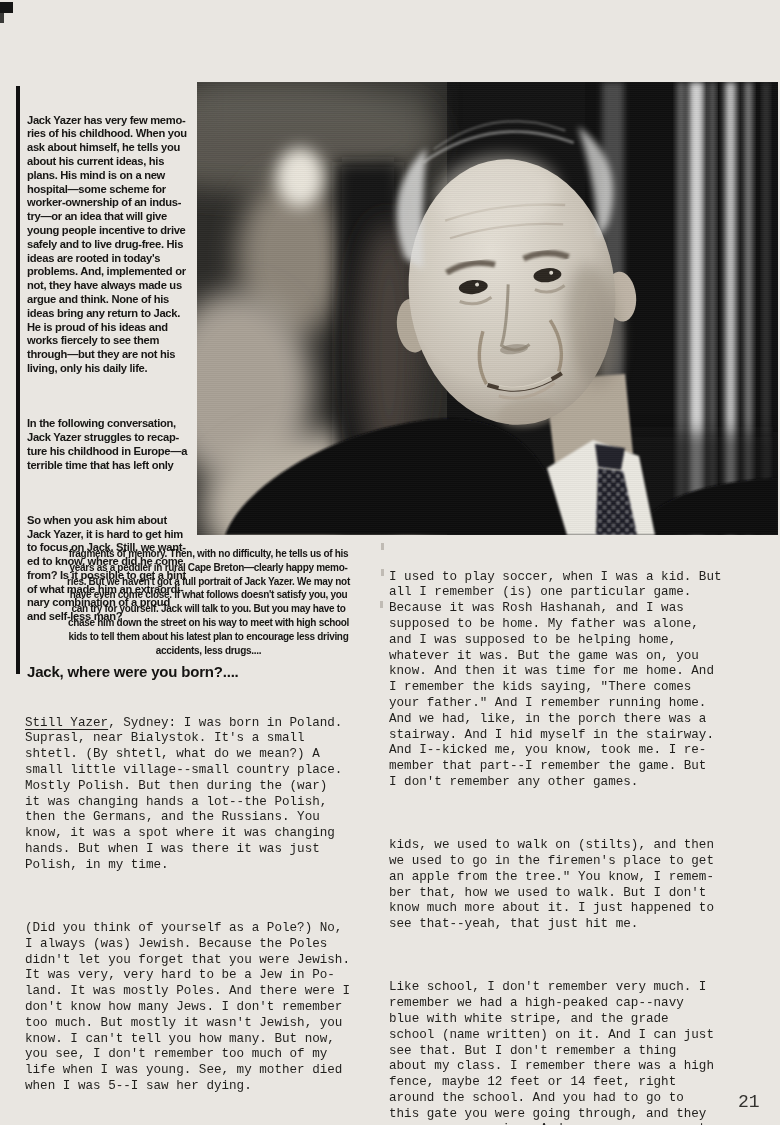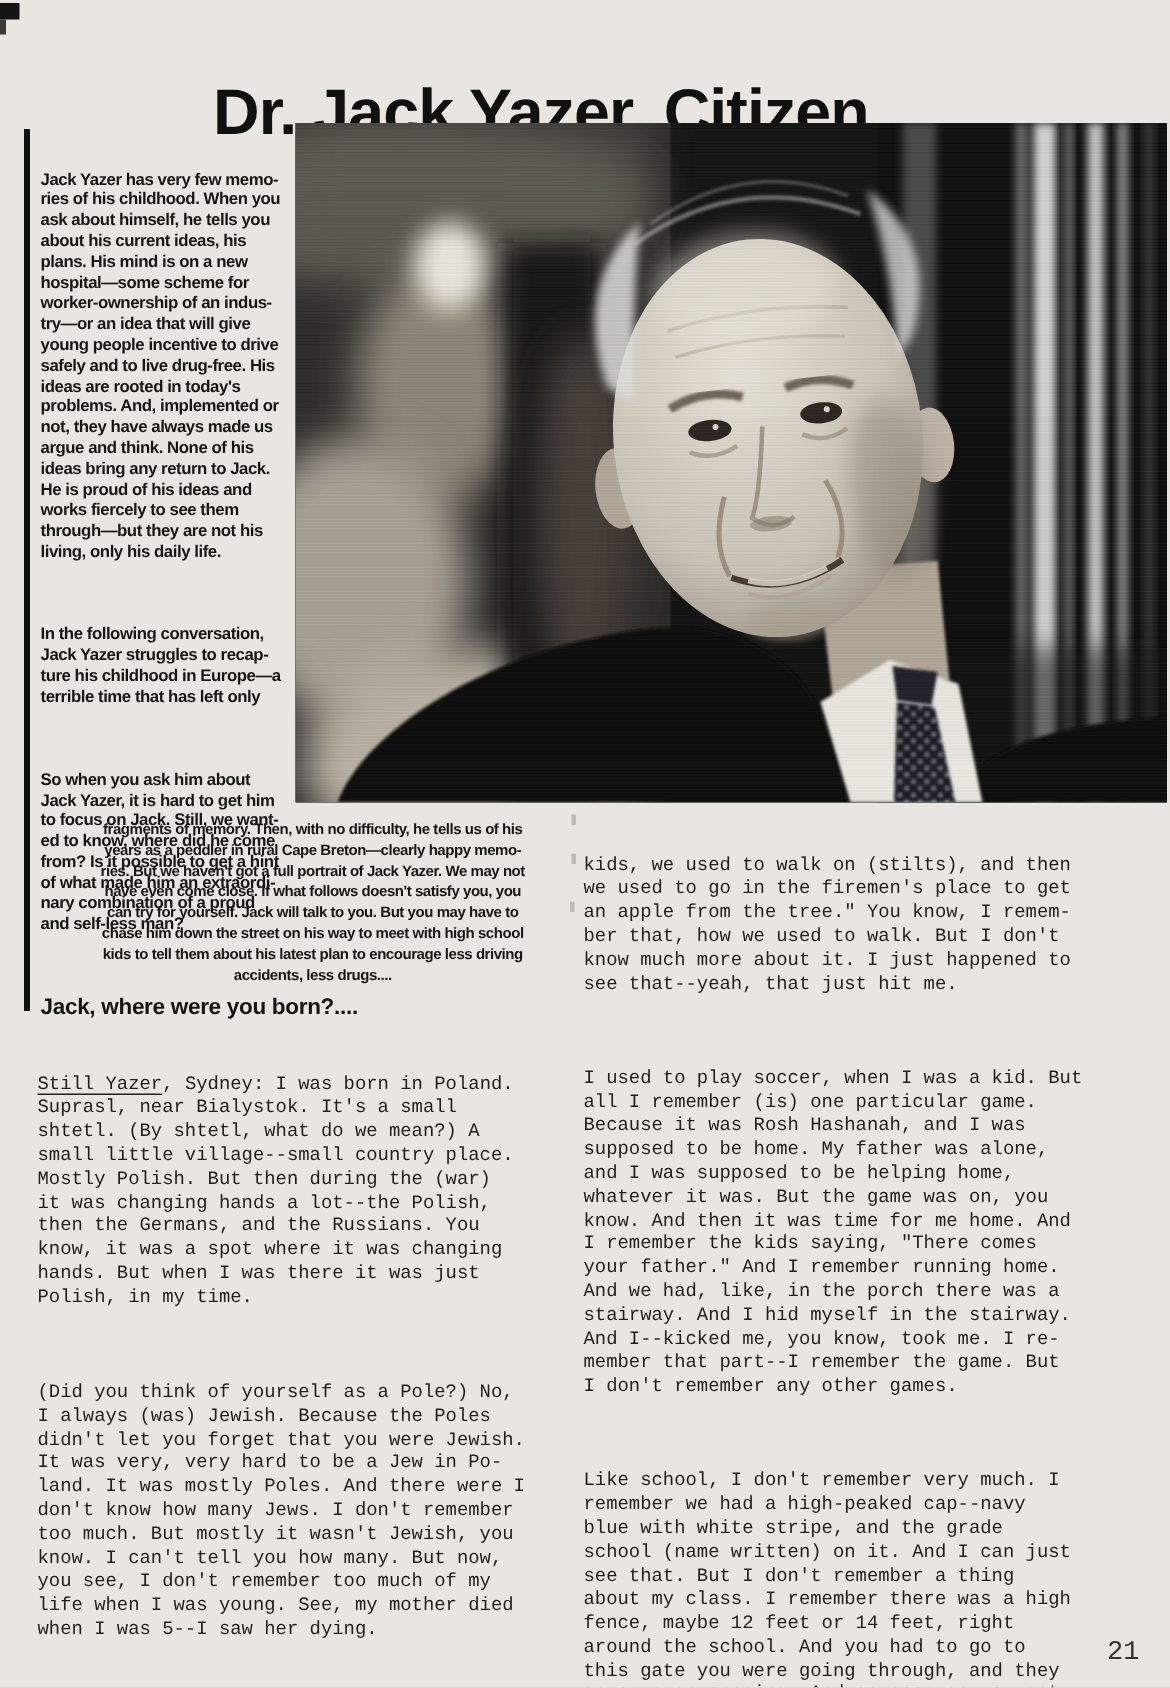--- a/index.html
+++ b/index.html
@@ -58,21 +58,20 @@
   .t1{left:381px;top:543px;} .t2{left:381px;top:569px;} .t3{left:380px;top:601px;}
 </style>
 </head>
 <body>
 
 <div class="page">
 
   <div class="corner-mark"></div>
   <div class="edge-smudge"></div>
 
-  <h1 class="page-title">Dr. Jack Yazer, Citizen</h1>
 
   <div class="intro-rule"></div>
 
   <div class="intro-col">
     <div class="intro-p">Jack Yazer has very few memo-
 ries of his childhood. When you
 ask about himself, he tells you
 about his current ideas, his
 plans. His mind is on a new
 hospital—some scheme for
@@ -133,40 +132,40 @@
 don't know how many Jews. I don't remember
 too much. But mostly it wasn't Jewish, you
 know. I can't tell you how many. But now,
 you see, I don't remember too much of my
 life when I was young. See, my mother died
 when I was 5--I saw her dying.</div>
     
   </div>
 
   <div class="mono col-right">
-    <div class="mono-p">kids, we used to walk on (stilts), and then
-we used to go in the firemen's place to get
-an apple from the tree." You know, I remem-
-ber that, how we used to walk. But I don't
-know much more about it. I just happened to
-see that--yeah, that just hit me.</div>
     <div class="mono-p">I used to play soccer, when I was a kid. But
 all I remember (is) one particular game.
 Because it was Rosh Hashanah, and I was
 supposed to be home. My father was alone,
 and I was supposed to be helping home,
 whatever it was. But the game was on, you
 know. And then it was time for me home. And
 I remember the kids saying, "There comes
 your father." And I remember running home.
 And we had, like, in the porch there was a
 stairway. And I hid myself in the stairway.
 And I--kicked me, you know, took me. I re-
 member that part--I remember the game. But
 I don't remember any other games.</div>
+    <div class="mono-p">kids, we used to walk on (stilts), and then
+we used to go in the firemen's place to get
+an apple from the tree." You know, I remem-
+ber that, how we used to walk. But I don't
+know much more about it. I just happened to
+see that--yeah, that just hit me.</div>
     <div class="mono-p">Like school, I don't remember very much. I
 remember we had a high-peaked cap--navy
 blue with white stripe, and the grade
 school (name written) on it. And I can just
 see that. But I don't remember a thing
 about my class. I remember there was a high
 fence, maybe 12 feet or 14 feet, right
 around the school. And you had to go to
 this gate you were going through, and they
 gave us an opening. And as soon as you get

